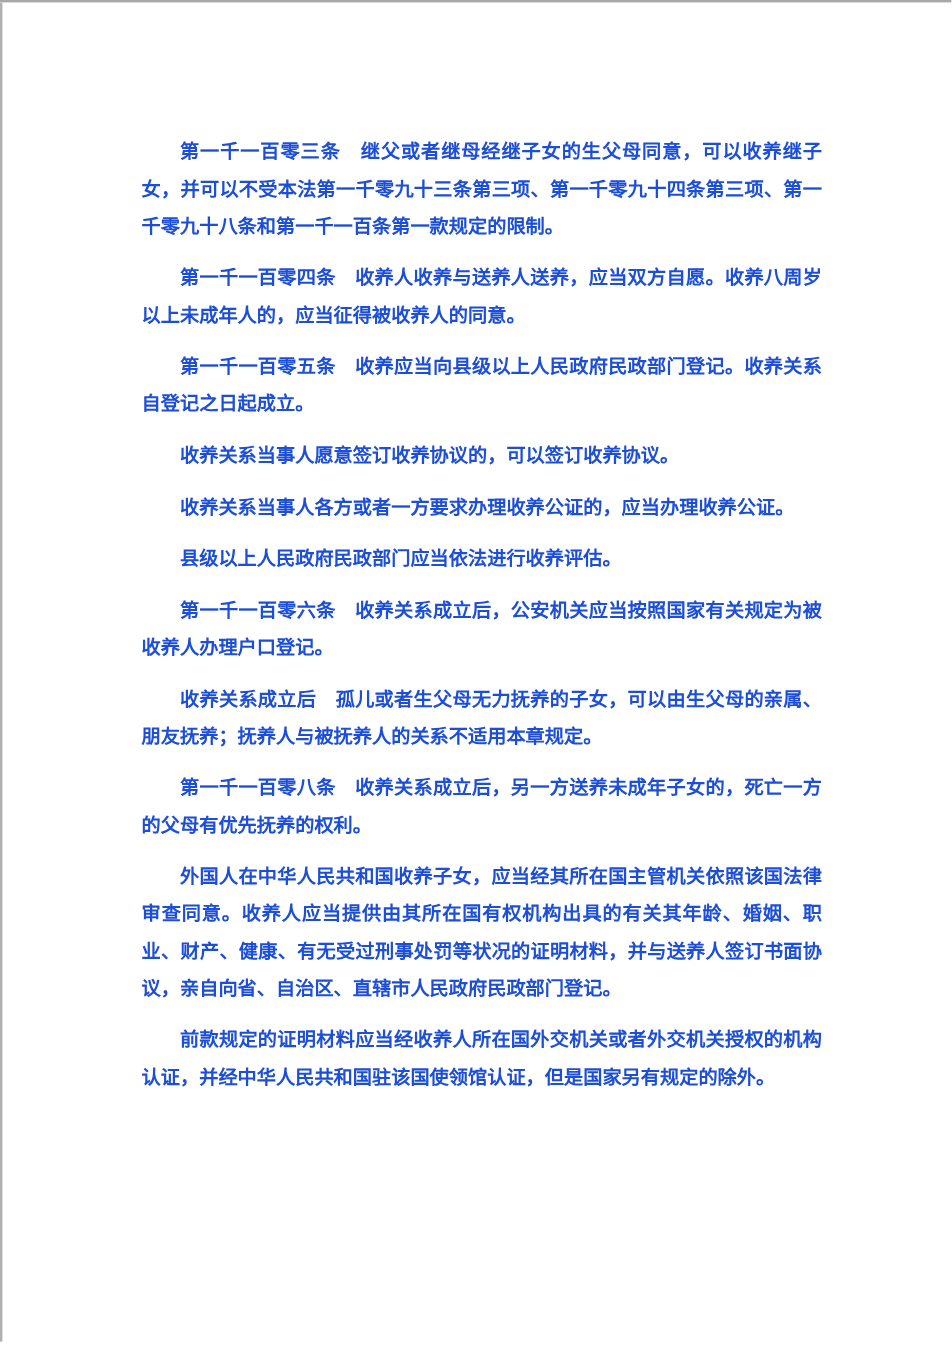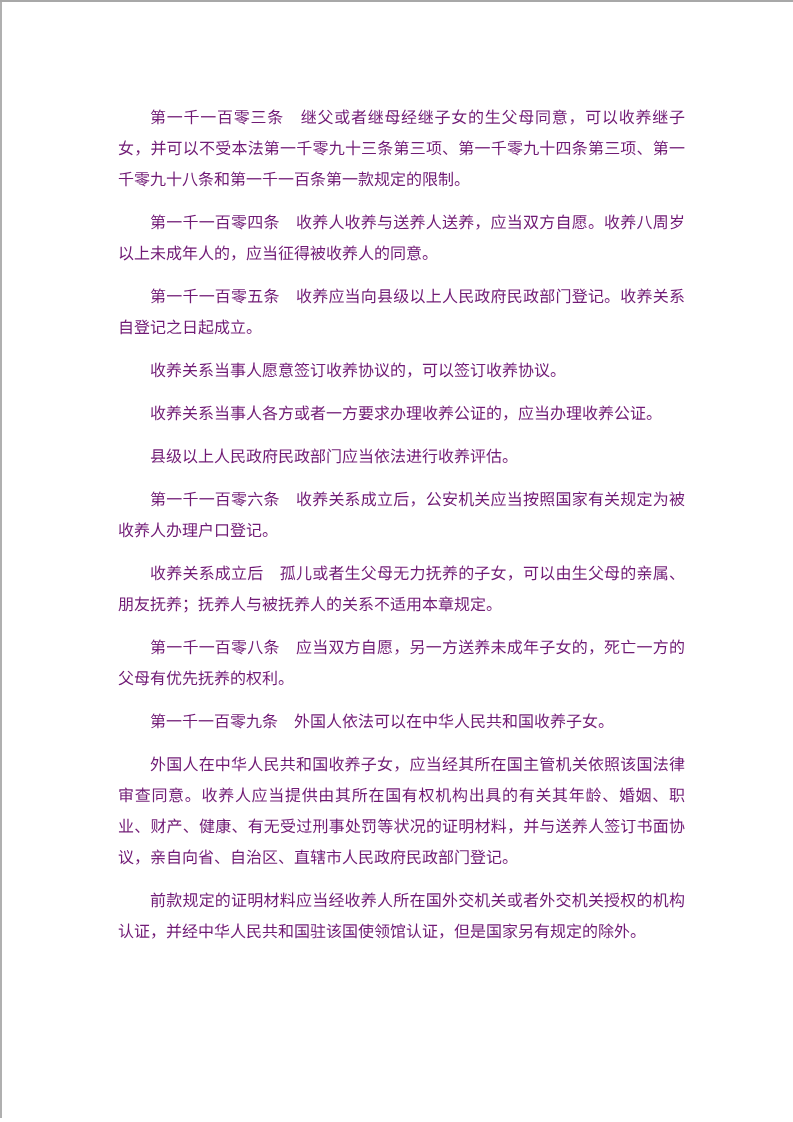--- a/index.html
+++ b/index.html
@@ -23,41 +23,41 @@
     top: 0;
     width: 2px;
     height: 1116px;
     background: #b0b0b0;
   }
   .content {
     box-sizing: border-box;
     padding: 100px 108px 0 118px;
   }
   .content p {
-    margin: 0 0 12px 0;
+    margin: 10px 0 12px 0;
     font-size: 16px;
     line-height: 31px;
-    color: #701a75;
+    color: #1d4ed8;
     text-align: justify;
     text-indent: 2em;
     word-break: break-all;
+    font-weight: bold;
   }
 </style>
 </head>
 <body>
 
 <div class="page">
   <div class="page-left-edge"></div>
   <div class="content">
     <p>第一千一百零三条　继父或者继母经继子女的生父母同意，可以收养继子女，并可以不受本法第一千零九十三条第三项、第一千零九十四条第三项、第一千零九十八条和第一千一百条第一款规定的限制。</p>
     <p>第一千一百零四条　收养人收养与送养人送养，应当双方自愿。收养八周岁以上未成年人的，应当征得被收养人的同意。</p>
     <p>第一千一百零五条　收养应当向县级以上人民政府民政部门登记。收养关系自登记之日起成立。</p>
     <p>收养关系当事人愿意签订收养协议的，可以签订收养协议。</p>
     <p>收养关系当事人各方或者一方要求办理收养公证的，应当办理收养公证。</p>
     <p>县级以上人民政府民政部门应当依法进行收养评估。</p>
     <p>第一千一百零六条　收养关系成立后，公安机关应当按照国家有关规定为被收养人办理户口登记。</p>
     <p>收养关系成立后　孤儿或者生父母无力抚养的子女，可以由生父母的亲属、朋友抚养；抚养人与被抚养人的关系不适用本章规定。</p>
-    <p>第一千一百零八条　应当双方自愿，另一方送养未成年子女的，死亡一方的父母有优先抚养的权利。</p>
-    <p>第一千一百零九条　外国人依法可以在中华人民共和国收养子女。</p>
+    <p>第一千一百零八条　收养关系成立后，另一方送养未成年子女的，死亡一方的父母有优先抚养的权利。</p>
     <p>外国人在中华人民共和国收养子女，应当经其所在国主管机关依照该国法律审查同意。收养人应当提供由其所在国有权机构出具的有关其年龄、婚姻、职业、财产、健康、有无受过刑事处罚等状况的证明材料，并与送养人签订书面协议，亲自向省、自治区、直辖市人民政府民政部门登记。</p>
     <p>前款规定的证明材料应当经收养人所在国外交机关或者外交机关授权的机构认证，并经中华人民共和国驻该国使领馆认证，但是国家另有规定的除外。</p>
   </div>
 </div>
 
 </body></html>

